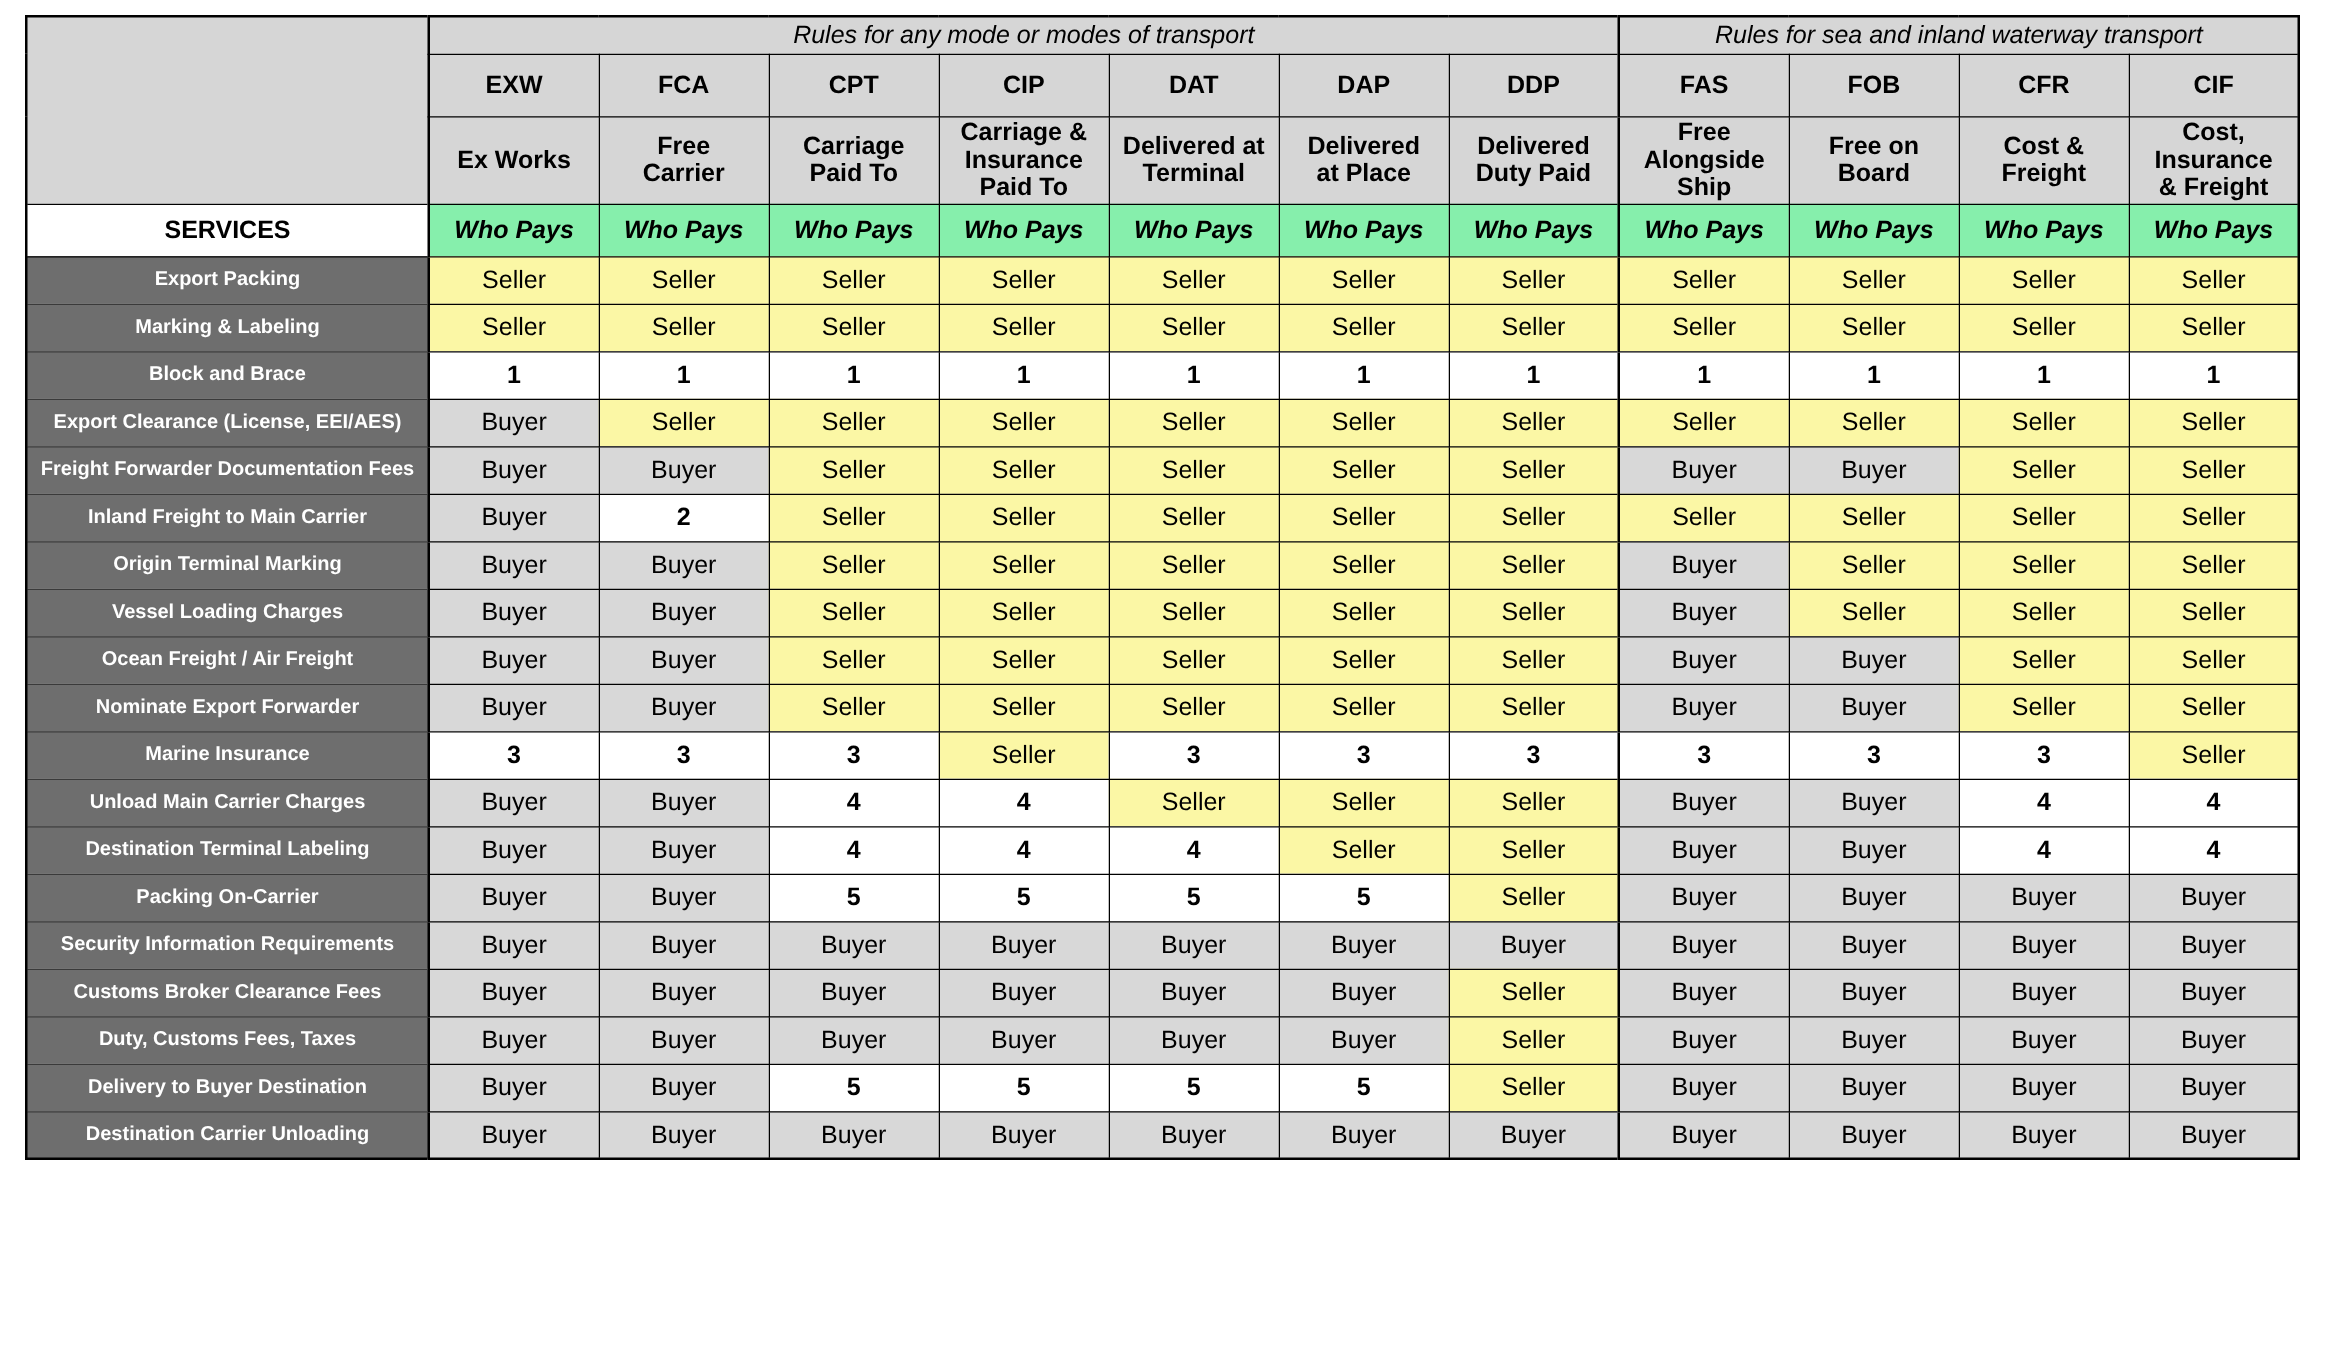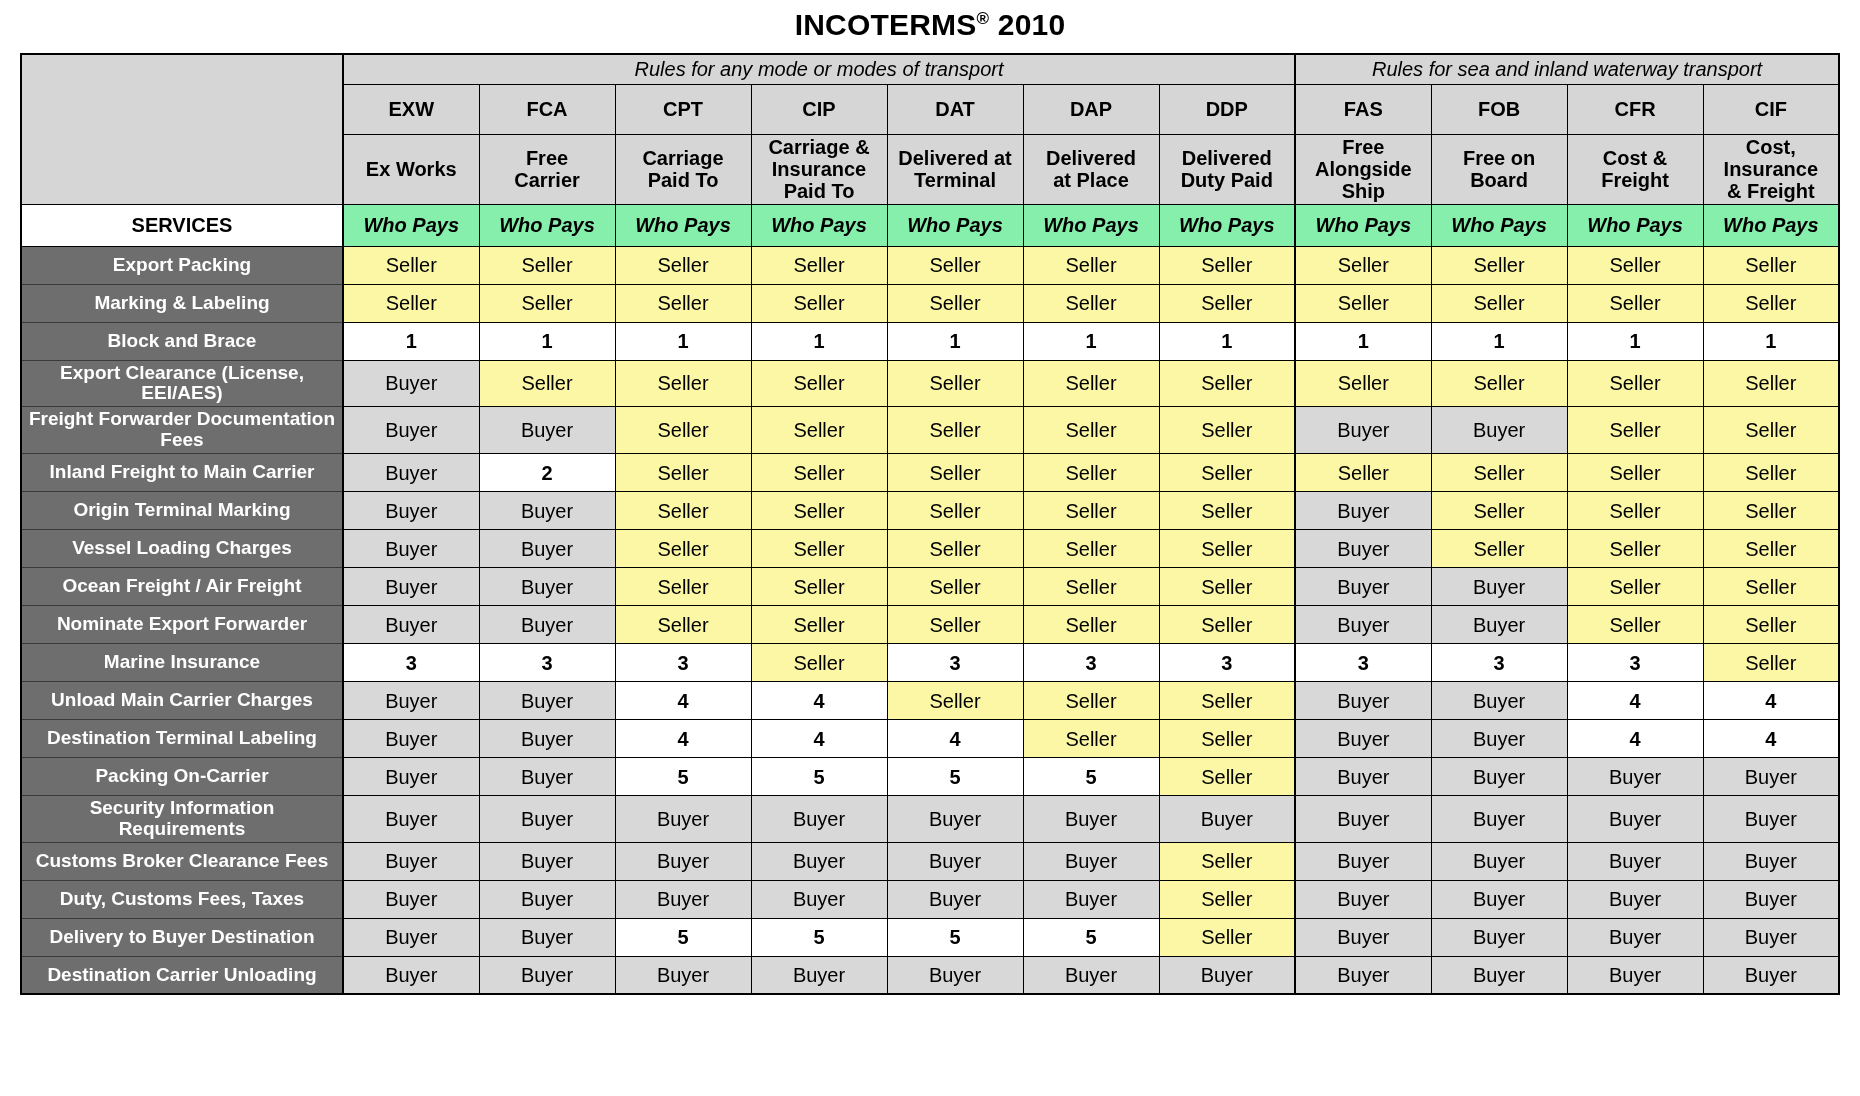--- a/index.html
+++ b/index.html
@@ -97,21 +97,21 @@
     font-size: 20px;
     font-weight: bold;
     font-style: italic;
     height: 42px;
   }
 
   
   tbody td.rowlabel {
     background: #6e6e6e;
     color: #ffffff;
-    font-size: 19px;
+    font-size: 16px;
     font-weight: bold;
     text-align: center;
     padding: 2px 6px;
     border-right: 2px solid #000000 !important;
     border-top: 1px solid #3a3a3a;
     border-bottom: 1px solid #3a3a3a;
   }
   tbody td.cell {
     font-size: 20px;
     height: 38px;
@@ -119,23 +119,20 @@
   .v-seller { background: #fbf7a5; color: #000000; font-weight: normal; }
   .v-buyer  { background: #d8d8d8; color: #000000; font-weight: normal; }
   .v-num    { background: #ffffff; color: #000000; font-weight: bold; }
   tbody tr { height: 38px; }
 </style>
 </head>
 <body>
 
 <div class="page">
 
-  <div class="title">
-    <span>INCOTERMS</span><sup>®</sup>&nbsp;<span>2010</span>
-  </div>
 
   <table class="incoterms">
     <colgroup>
       <col class="c-services">
       <col class="c-term">
         <col class="c-term">
         <col class="c-term">
         <col class="c-term">
       <col class="c-term">
         <col class="c-term">

